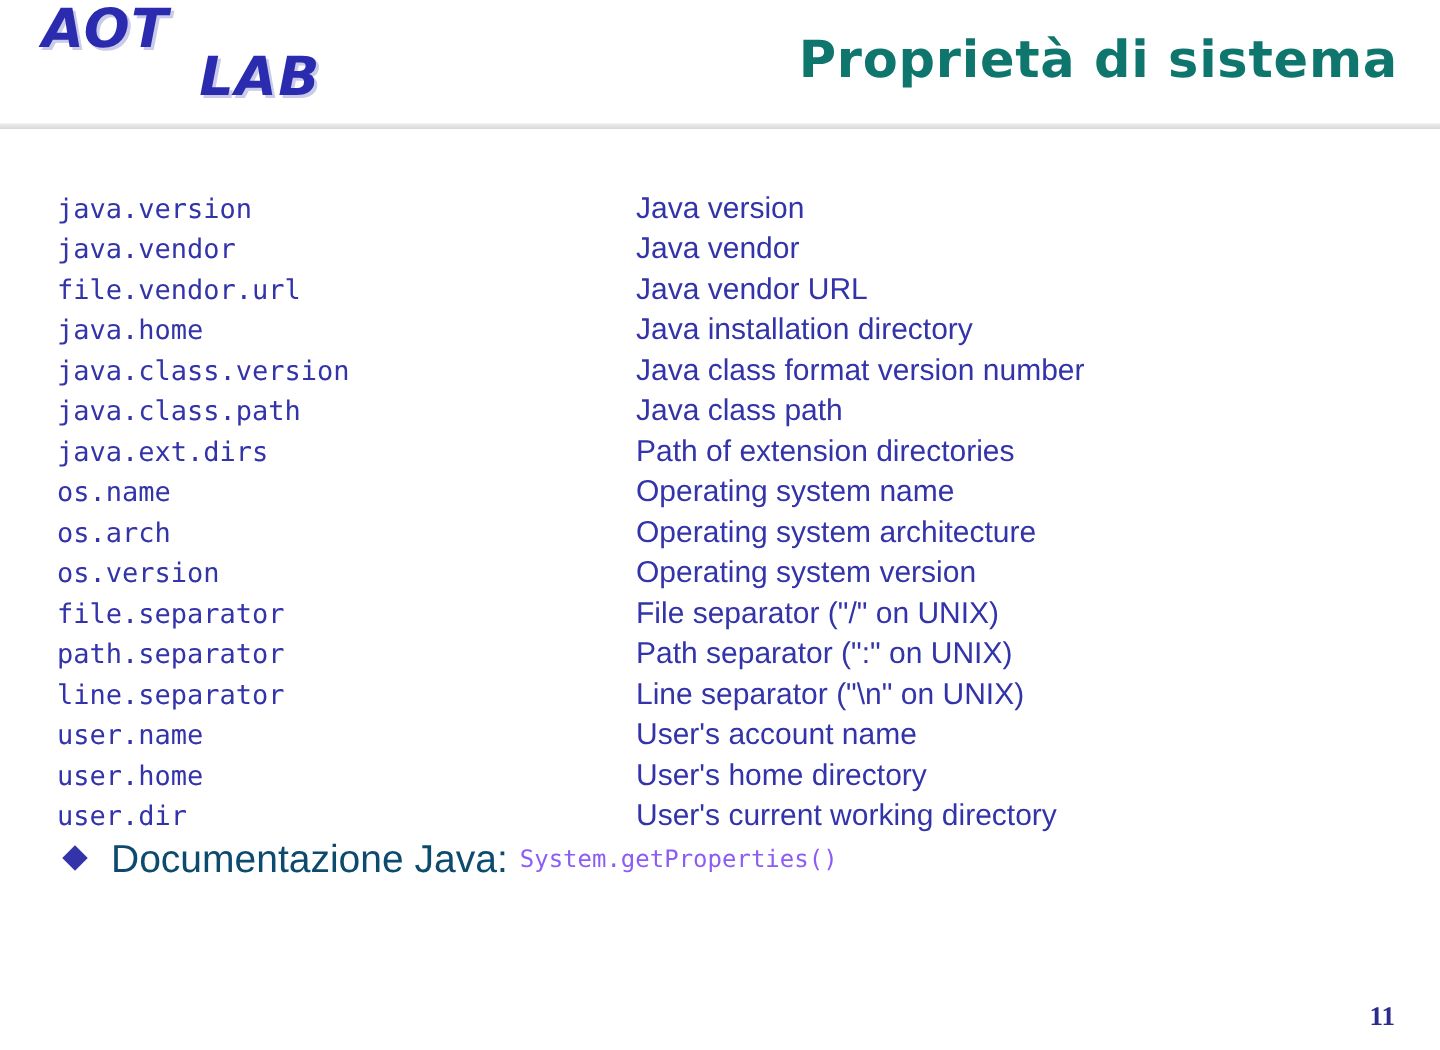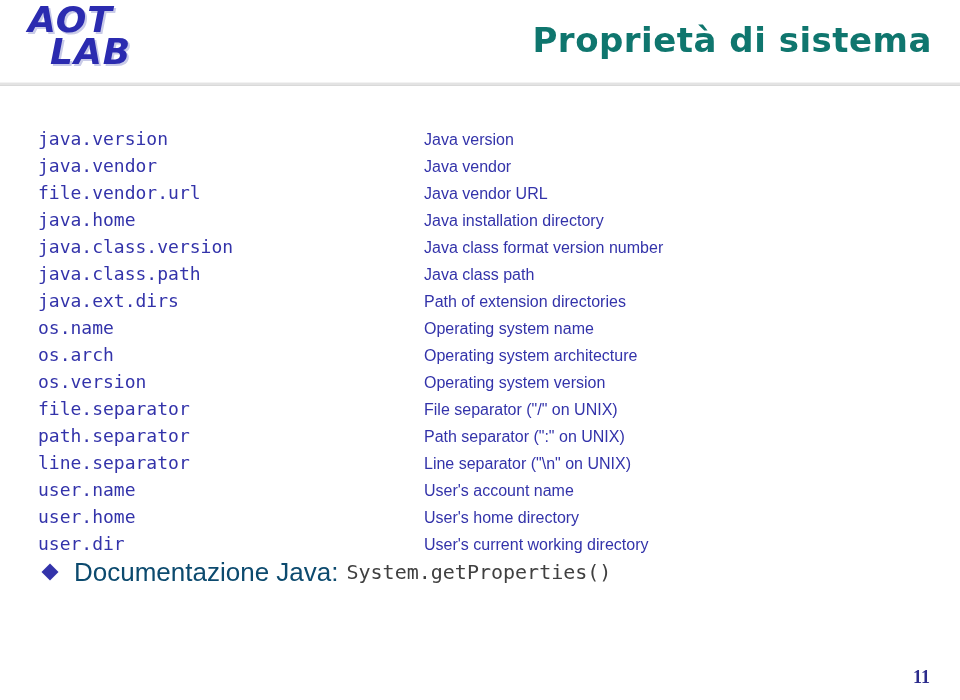--- a/index.html
+++ b/index.html
@@ -35,21 +35,21 @@
   .logo-line {
     font-family: "DejaVu Sans", sans-serif;
     font-weight: bold;
     font-style: italic;
     font-size: 36px;
     letter-spacing: 1px;
     color: #2b2bb0;
     text-shadow: 2px 2px 0 #c9cbe8;
   }
   .logo-line-1 { padding-left: 4px; }
-  .logo-line-2 { padding-left: 26px; margin-top: -4px; }
+  .logo-line-2 { padding-left: 26px; margin-top: -4px; text-align: right; }
 
   .slide-title {
     position: absolute;
     right: 28px;
     top: 20px;
     font-family: "DejaVu Sans", sans-serif;
     font-weight: bold;
     font-size: 34px;
     letter-spacing: 0.5px;
     color: #0f766e;
@@ -93,21 +93,21 @@
   .col-key {
     width: 386px;
     padding-left: 38px !important;
     font-family: "DejaVu Sans Mono", monospace;
     font-size: 18px;
     line-height: 26px;
     letter-spacing: 0px;
   }
   .col-desc {
     font-family: "Liberation Sans", sans-serif;
-    font-size: 16px;
+    font-size: 20px;
     line-height: 26px;
   }
 
   
   .bullet-line {
     position: absolute;
     left: 0;
     top: 552px;
     width: 960px;
     height: 40px;
@@ -124,22 +124,22 @@
     flex: 0 0 auto;
   }
   .bullet-text {
     font-family: "Liberation Sans", sans-serif;
     font-size: 26px;
     color: #0c4a6e;
     white-space: nowrap;
   }
   .bullet-code {
     font-family: "DejaVu Sans Mono", monospace;
-    font-size: 20px;
-    color: #404040;
+    font-size: 16px;
+    color: #8b5cf6;
     white-space: nowrap;
     margin-left: 8px;
   }
 
   
   .page-number {
     position: absolute;
     right: 30px;
     bottom: 12px;
     font-family: "Liberation Serif", serif;

